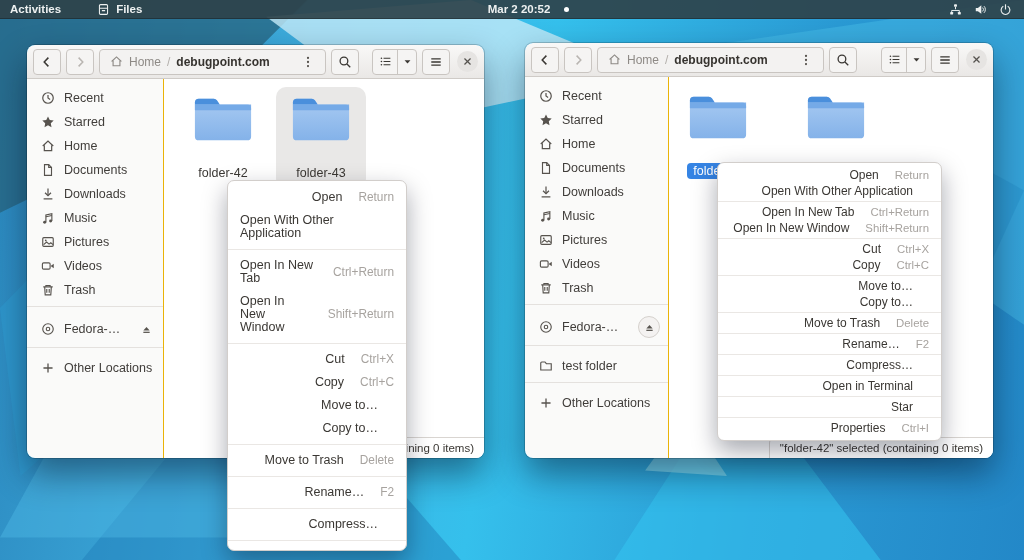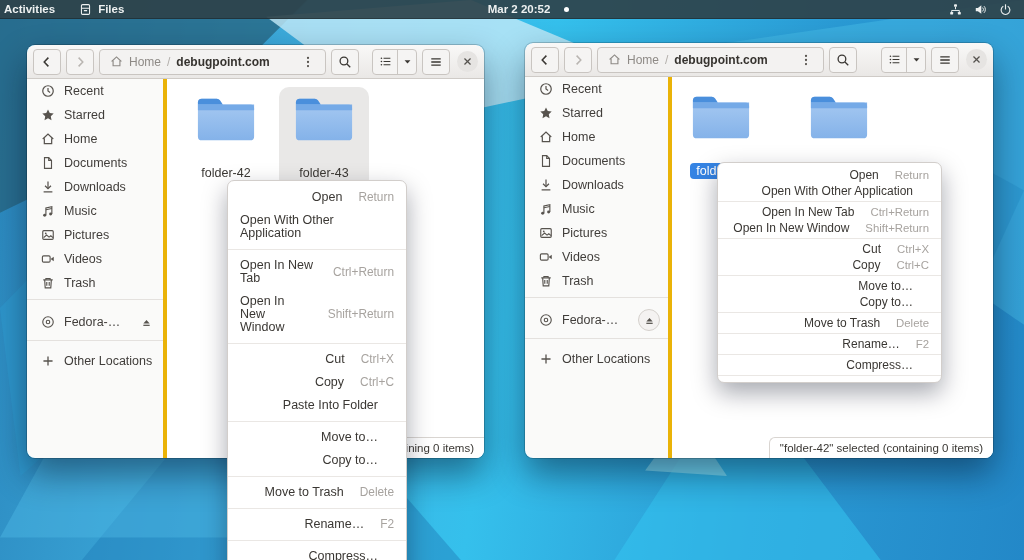--- a/index.html
+++ b/index.html
@@ -8,21 +8,21 @@
     font-family:"Liberation Sans", sans-serif;
     background:linear-gradient(100deg,#2a86bd 0%,#3fb0e0 30%,#35c0ec 50%,#2a9ad4 75%,#2388c8 100%);
   }
   .poly{position:absolute;inset:0;pointer-events:none;}
   
   .topbar{
     position:absolute;top:0;left:0;right:0;height:18px;z-index:60;
     background:rgba(46,66,74,.92);color:#eef1f1;display:flex;align-items:center;
     font-size:11.5px;font-weight:600;border-bottom:1px solid rgba(0,0,0,.25);
   }
-  .tb-left{display:flex;align-items:center;gap:24px;padding-left:4px;}
+  .tb-left{display:flex;align-items:center;gap:36px;padding-left:10px;}
   .tb-app{display:flex;align-items:center;gap:6px;}
   .tb-center{position:absolute;left:0;right:0;display:flex;justify-content:center;align-items:center;gap:14px;pointer-events:none;padding-left:33px;}
   .tb-center>*{pointer-events:auto;}
   .notif-dot{width:5px;height:5px;border-radius:50%;background:#fff;}
   .tb-right{margin-left:auto;display:flex;align-items:center;gap:12px;padding-right:12px;}
   .tb-ic{width:13px;height:13px;color:#eef1f1;}
   
   .window{
     position:absolute;background:#0ea5e9;border-radius:8px;overflow:hidden;
     box-shadow:0 16px 34px rgba(0,10,30,.45), 0 0 0 1px rgba(0,0,0,.18);
@@ -53,21 +53,21 @@
   .viewcombo .part{display:flex;align-items:center;justify-content:center;width:24px;color:#3a3733;}
   .viewcombo .part+.part{border-left:1px solid #c9c5c1;width:18px;}
   .viewcombo svg{width:13px;height:13px;}
   .closebtn{
     width:21px;height:21px;border-radius:50%;background:#e6e4e2;display:flex;
     align-items:center;justify-content:center;color:#55524e;margin-left:2px;
   }
   .closebtn svg{width:11px;height:11px;}
   .winbody{display:flex;height:calc(100% - 34px);position:relative;}
   
-  .sidebar{background:#fafaf9;border-right:4px solid #eab308;padding-top:0;flex:none;}
+  .sidebar{background:#fafaf9;border-right:1px solid #eab308;padding-top:7px;flex:none;}
   .win-left .sidebar{width:136px;}
   .win-right .sidebar{width:143px;}
   .sb-item{display:flex;align-items:center;gap:9px;padding:5px 8px 5px 14px;font-size:12.5px;color:#403d3a;}
   .sb-item .si{width:14px;height:14px;color:#57534e;flex:none;}
   .sb-item .sb-label{white-space:nowrap;overflow:hidden;text-overflow:ellipsis;}
   .sb-item.sep{border-bottom:1px solid #e4e1de;padding-bottom:9px;margin-bottom:8px;}
   .ejectbtn{margin-left:auto;width:18px;height:18px;border-radius:50%;display:flex;align-items:center;justify-content:center;color:#57534e;flex:none;}
   .ejectbtn svg{width:11px;height:11px;}
   .win-right .ejectbtn{border:1px solid #d5d1cd;background:#f4f2f1;width:20px;height:20px;margin-top:-2px;margin-bottom:-2px;}
   
@@ -593,20 +593,27 @@
             <use href="#i-disc"></use>
           </svg>
           <span class="sb-label">Fedora-WS-L…</span>
           <span class="ejectbtn">
             <svg>
               <use href="#i-eject"></use>
             </svg>
           </span>
         </div>
 
+        <div class="sb-item sep">
+          <svg class="si">
+            <use href="#i-folder"></use>
+          </svg>
+          <span class="sb-label">test folder</span>
+
+        </div>
 
         <div class="sb-item">
           <svg class="si">
             <use href="#i-plus"></use>
           </svg>
           <span class="sb-label">Other Locations</span>
 
         </div>
       </div>
     <div class="content">
@@ -656,24 +663,20 @@
     <div class="mi">
       <span>Cut</span>
       <span class="sc">Ctrl+X</span>
     </div>
 
     <div class="mi">
       <span>Copy</span>
       <span class="sc">Ctrl+C</span>
     </div>
 
-    <div class="mi sep">
-      <span>Paste Into Folder</span>
-      <span class="sc"></span>
-    </div>
 
     <div class="mi">
       <span>Move to…</span>
       <span class="sc"></span>
     </div>
 
     <div class="mi sep">
       <span>Copy to…</span>
       <span class="sc"></span>
     </div>
@@ -745,15 +748,27 @@
     <div class="mi sep">
       <span>Rename…</span>
       <span class="sc">F2</span>
     </div>
 
     <div class="mi sep">
       <span>Compress…</span>
       <span class="sc"></span>
     </div>
 
-
-
+    <div class="mi sep">
+      <span>Open in Terminal</span>
+      <span class="sc"></span>
+    </div>
+
+    <div class="mi sep">
+      <span>Star</span>
+      <span class="sc"></span>
+    </div>
+
+    <div class="mi">
+      <span>Properties</span>
+      <span class="sc">Ctrl+I</span>
+    </div>
   </div>
 
 </body></html>

